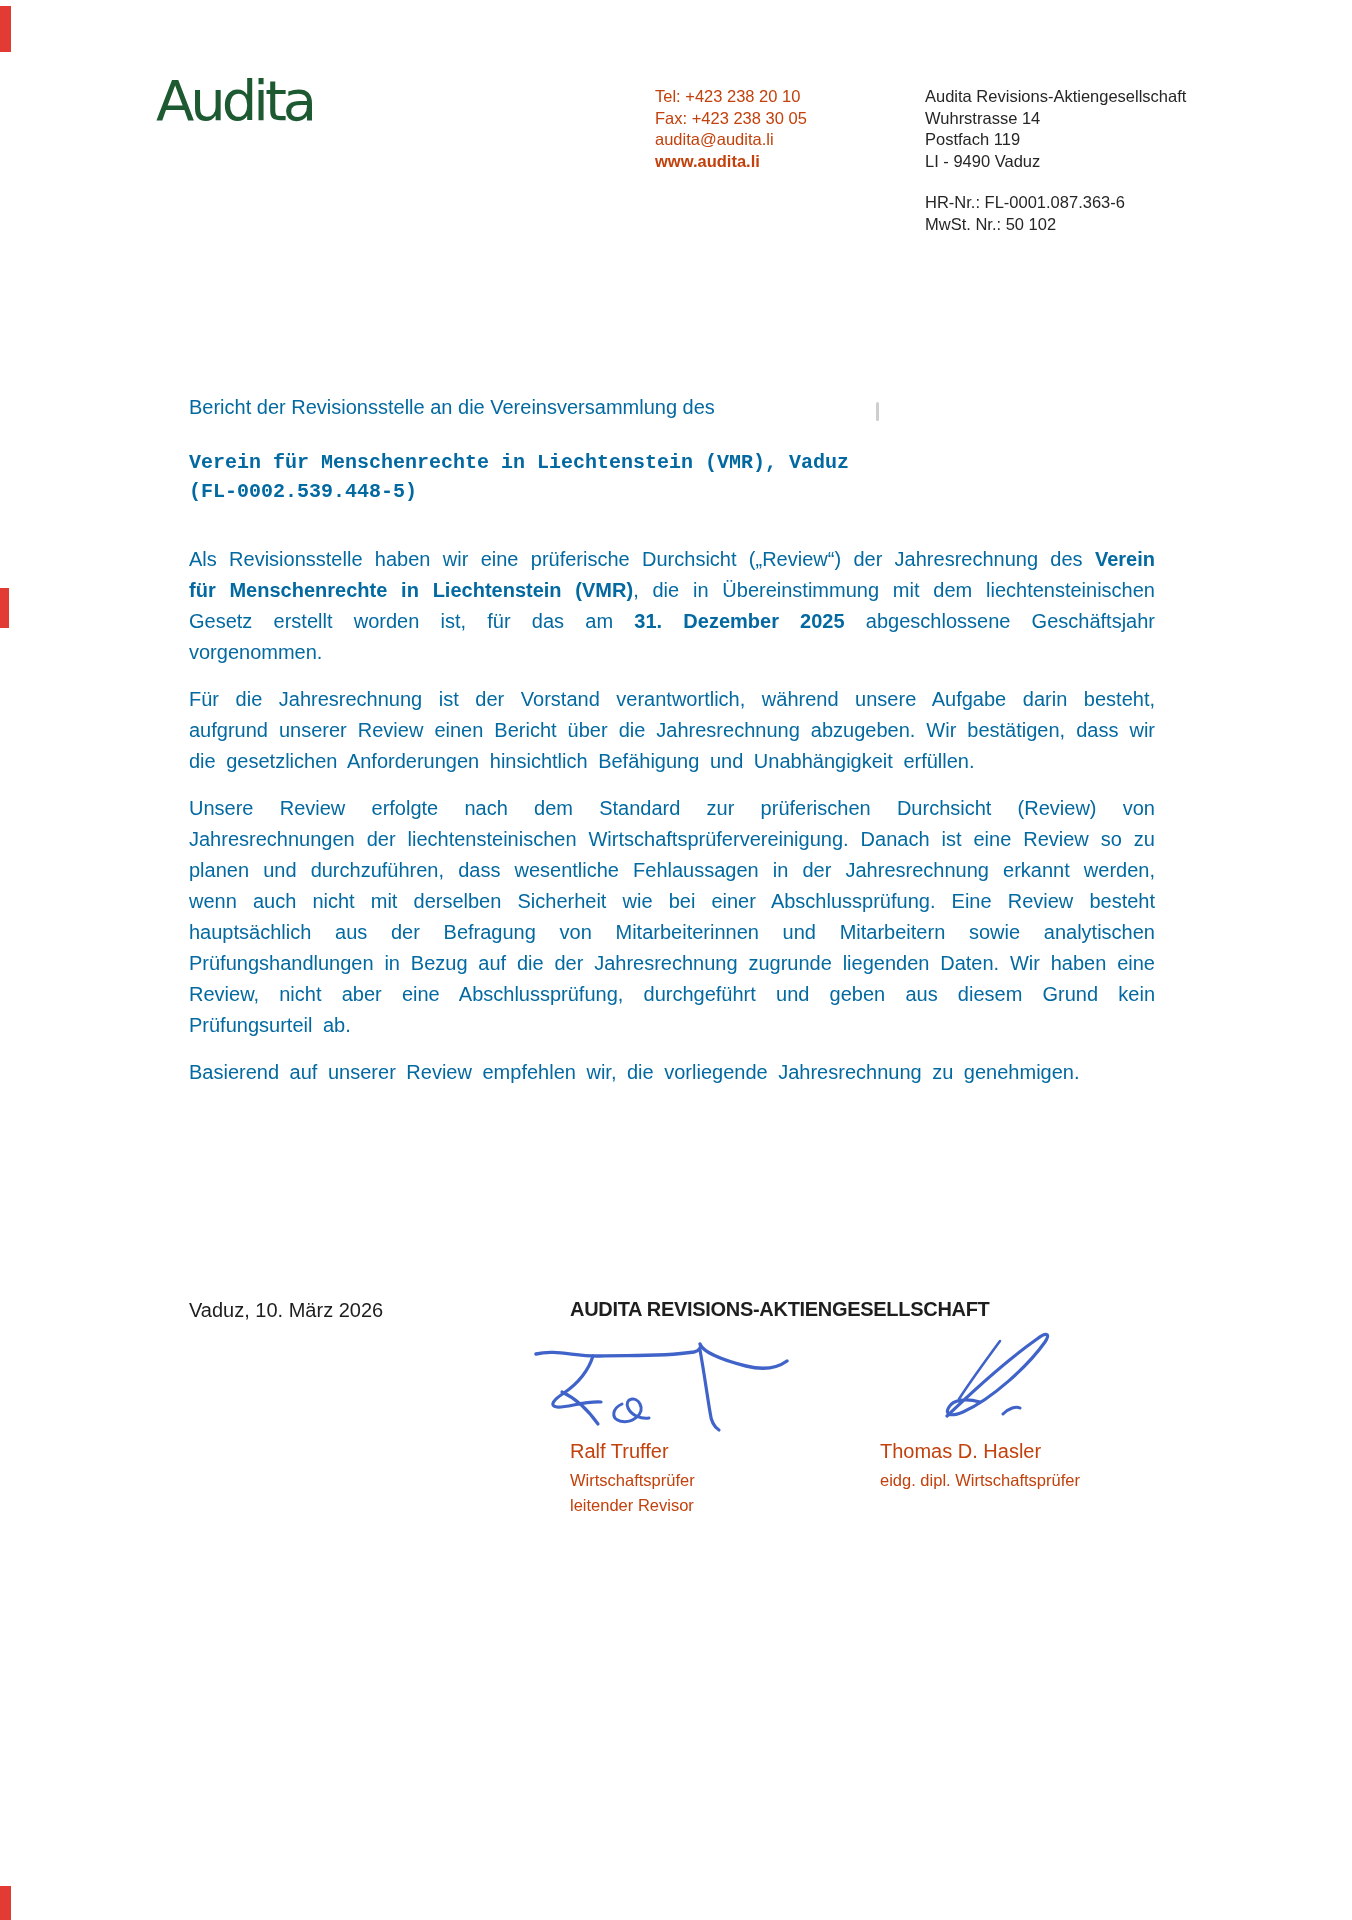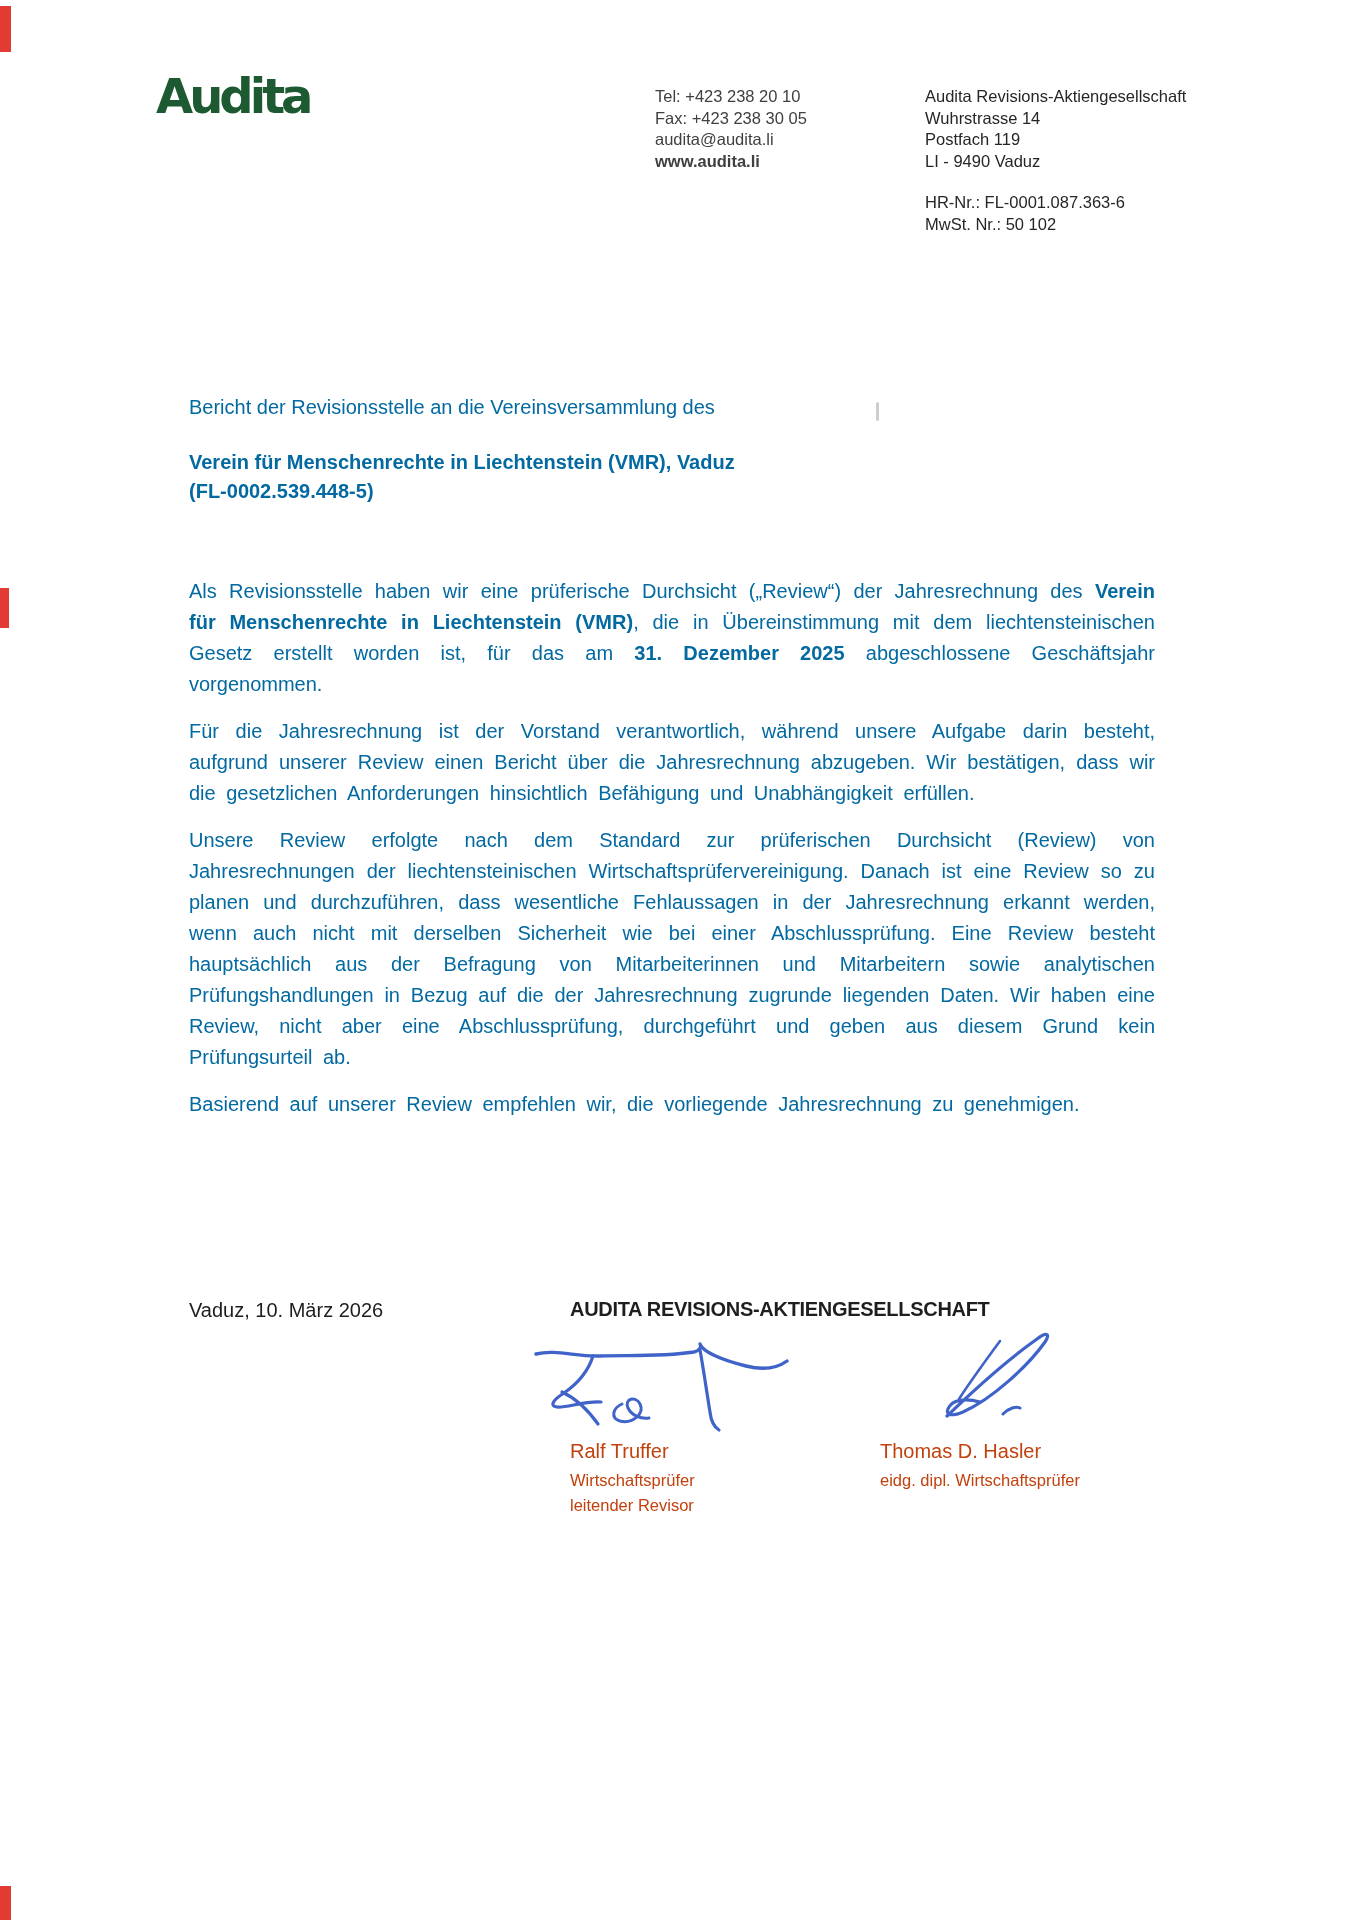--- a/index.html
+++ b/index.html
@@ -8,41 +8,41 @@
     width:1352px;height:1920px;
     margin:0 auto;
     background:#ffffff;
     font-family:"Liberation Sans","DejaVu Sans",sans-serif;
     color:#1e1e1e;
     overflow:hidden;
   }
   
   .logo{
     position:absolute;left:156px;top:68px;
-    font-size:48px;font-weight:700;letter-spacing:-4px;
+    font-size:56px;font-weight:400;letter-spacing:-4px;
     color:#1d5a31;
     font-family:"DejaVu Sans","Liberation Sans",sans-serif;
   }
   .contact-left{
     position:absolute;left:655px;top:86px;
-    font-size:16.5px;line-height:21.5px;color:#404040;
+    font-size:16.5px;line-height:21.5px;color:#c2410c;
   }
   .contact-left .bold{font-weight:700;}
   .contact-right{
     position:absolute;left:925px;top:86px;
     font-size:16.5px;line-height:21.5px;color:#262626;
   }
   .reg-block{margin-top:20px;}
   
   .content{
     position:absolute;left:189px;top:393px;width:966px;
     font-size:20px;line-height:31px;color:#0369a1;
   }
   .content .title{line-height:29px;margin-bottom:26px;}
-  .recipient{font-weight:700;line-height:29px;margin-bottom:70px;}
+  .recipient{font-weight:700;line-height:29px;margin-bottom:38px;font-family:Liberation Mono, monospace;}
   .content p{
     margin:0 0 16px 0;
     text-align:justify;
     word-spacing:5px;
   }
   .content p.last{margin-bottom:4px;}
   .content p .b{font-weight:700;}
   
   .place-date{position:absolute;left:189px;top:1299px;font-size:20px;}
   .co-line{position:absolute;left:570px;top:1298px;font-size:20px;font-weight:700;letter-spacing:-0.3px;}

